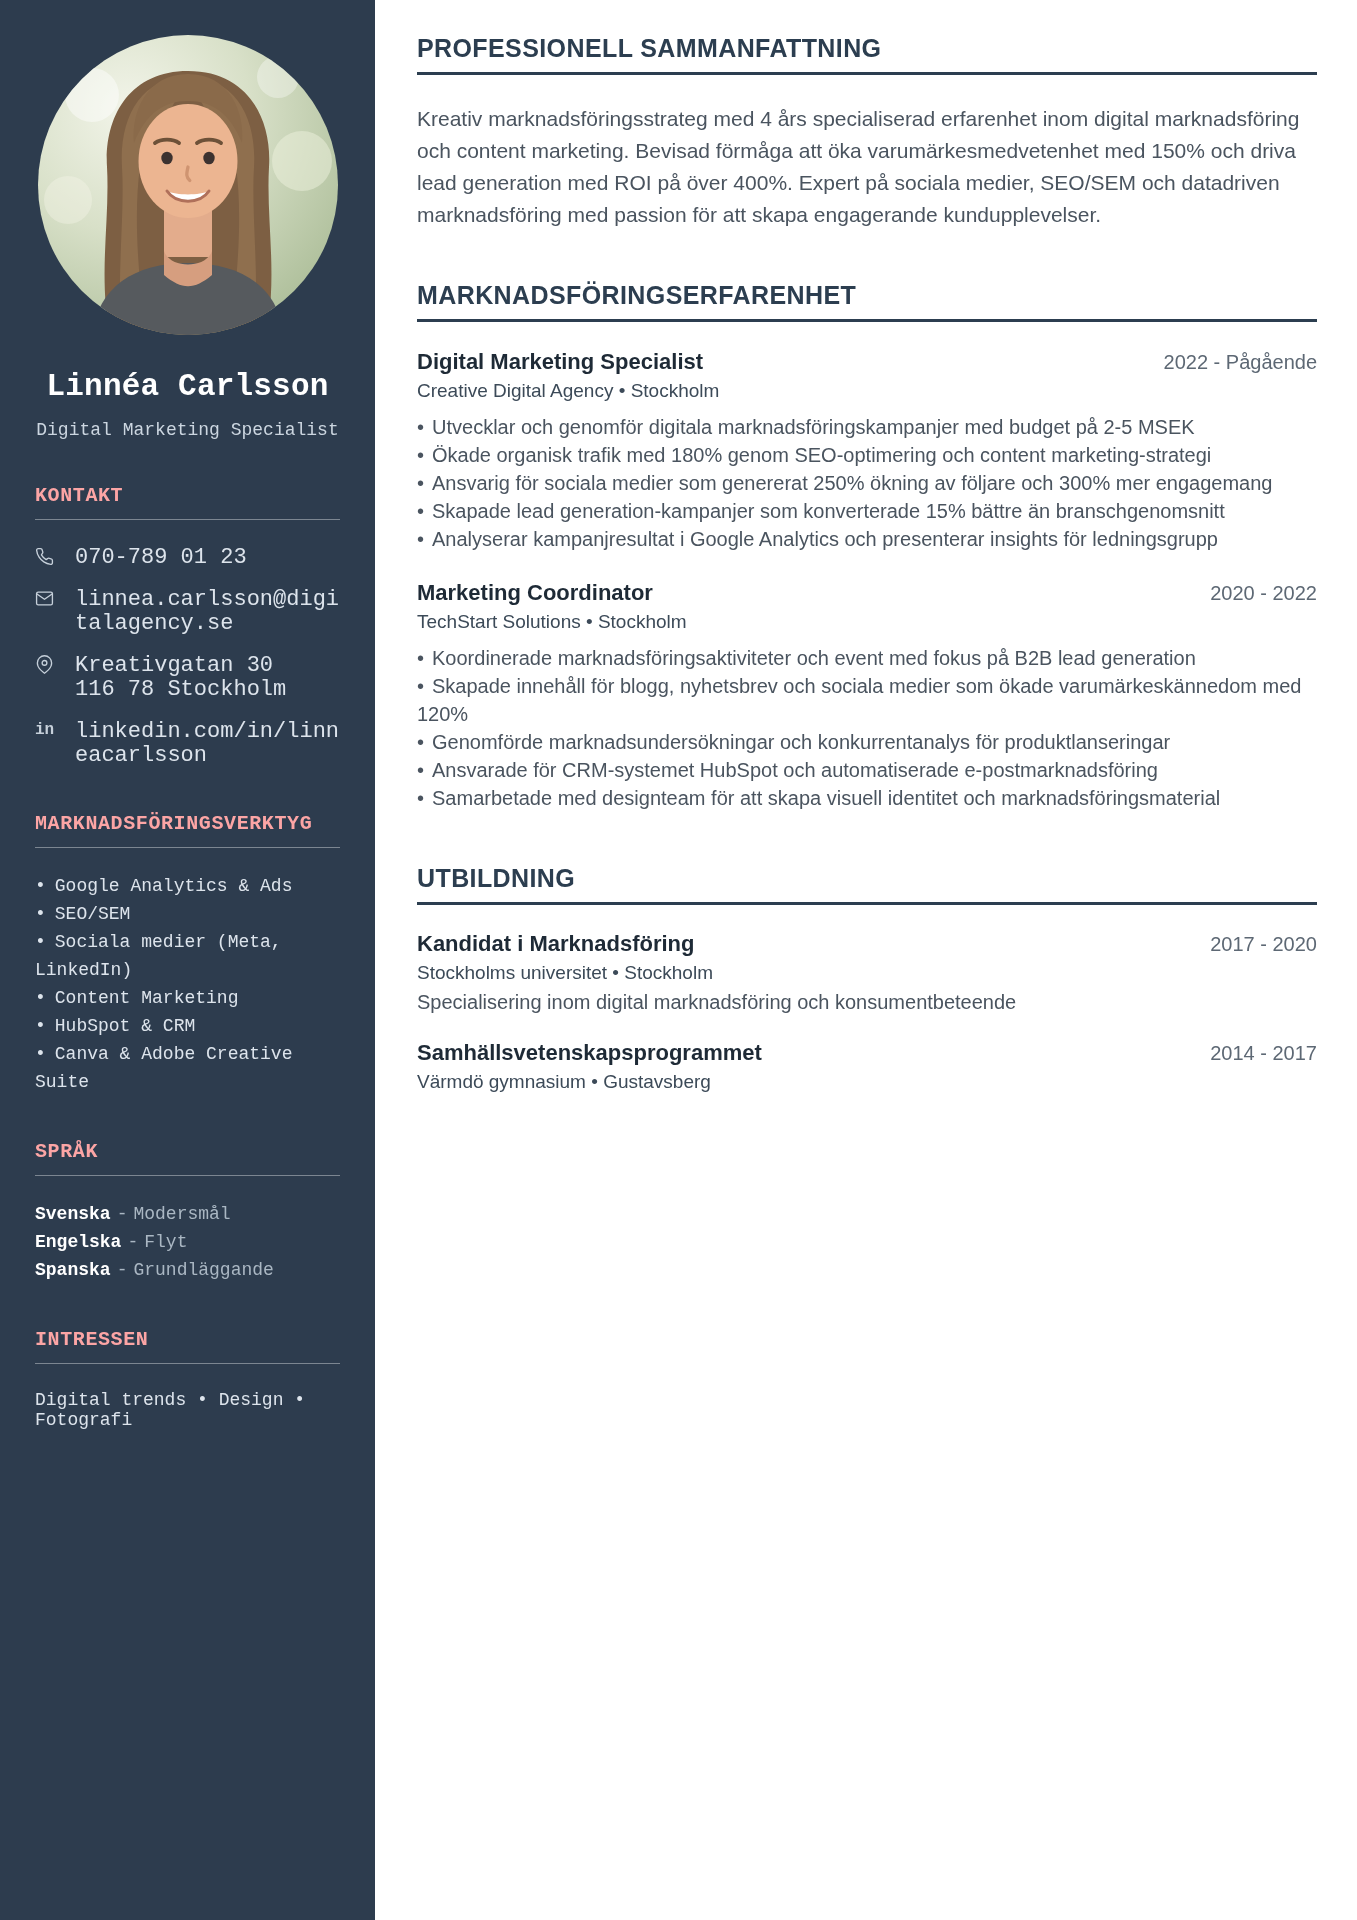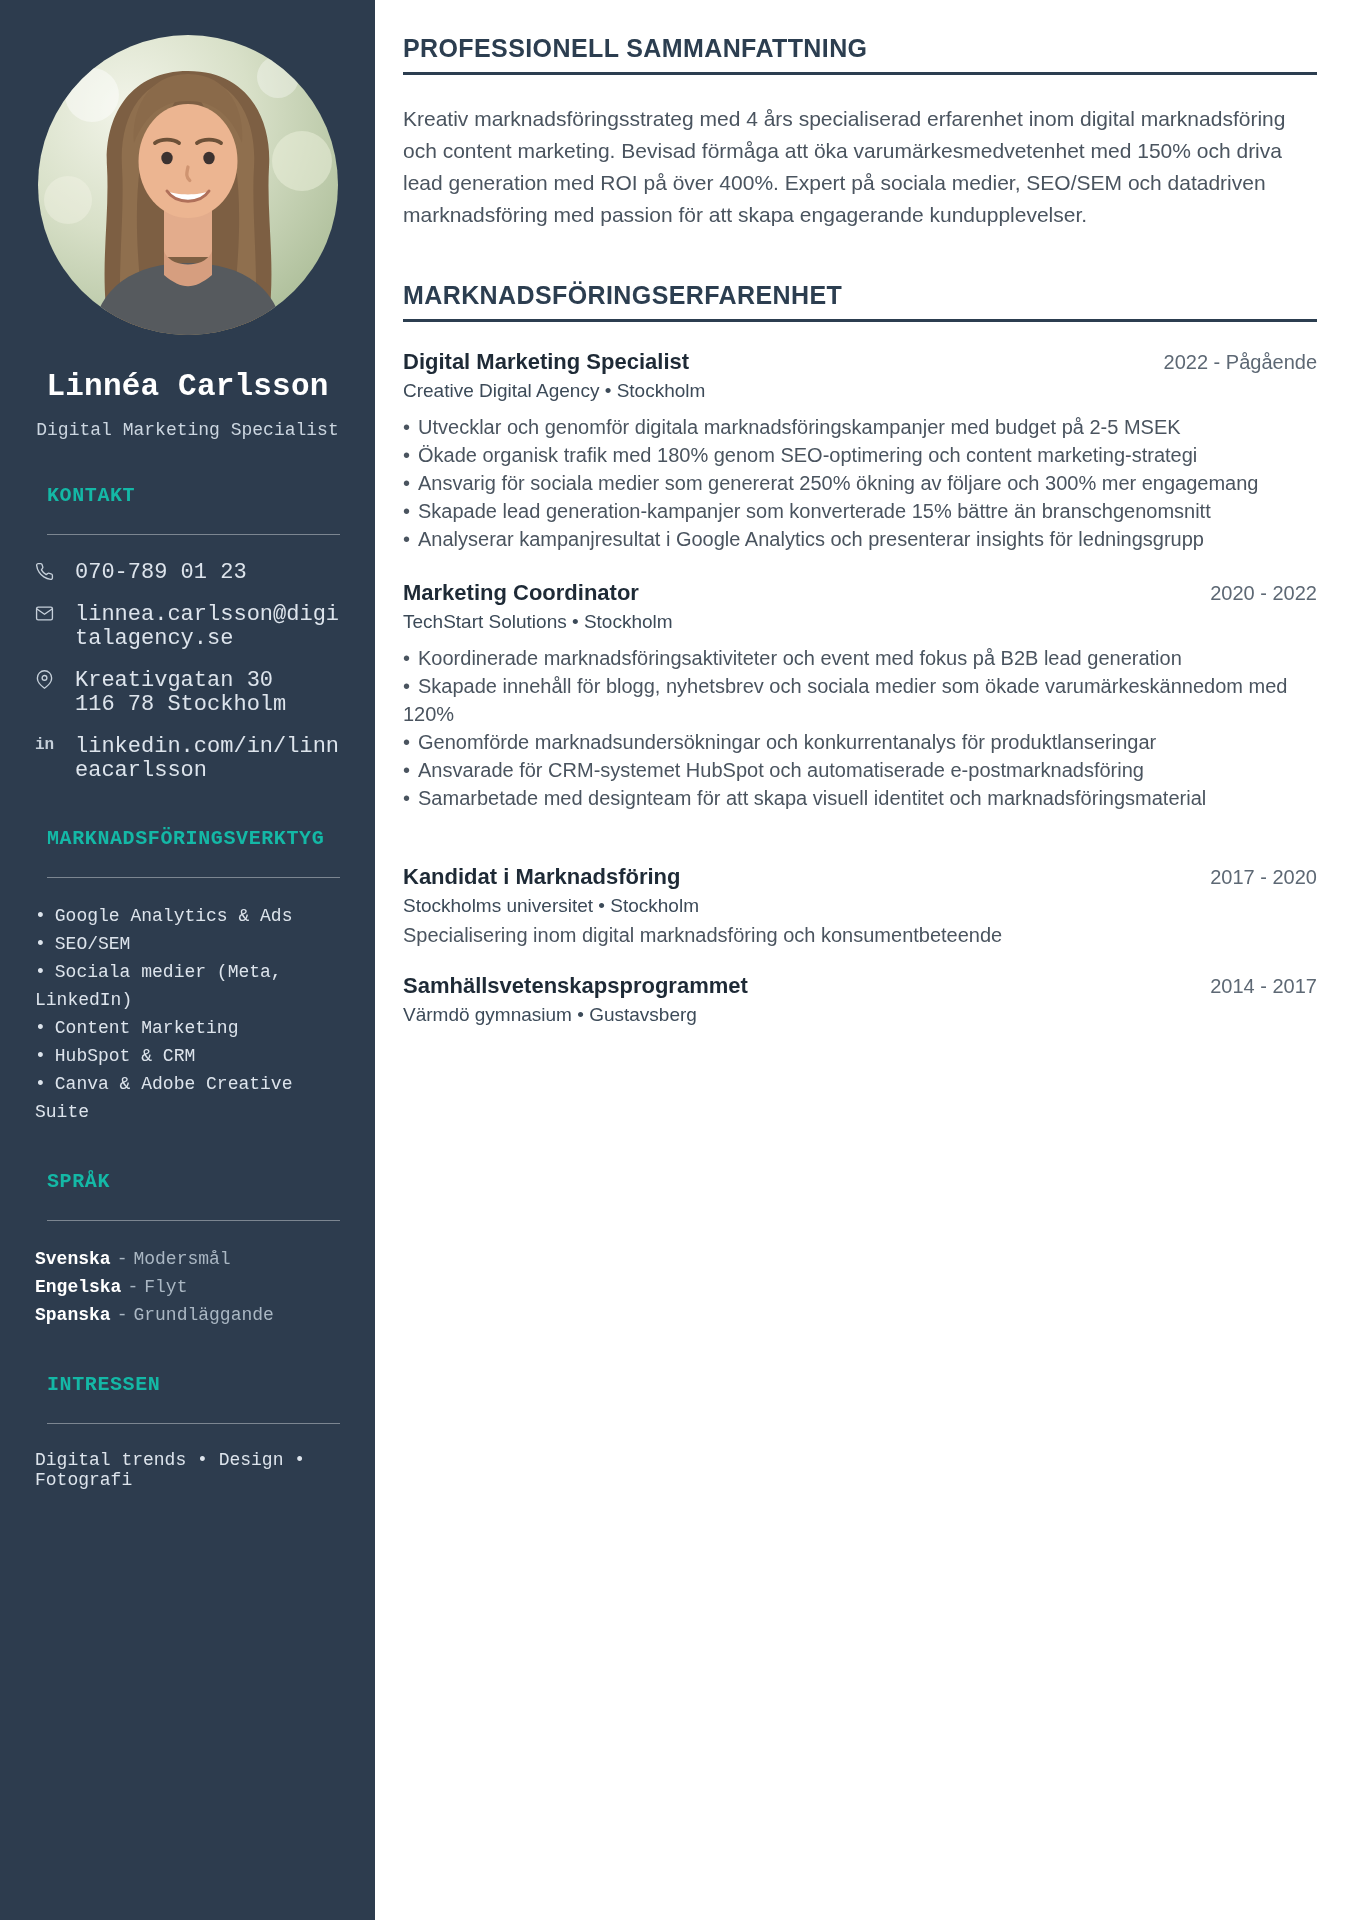--- a/index.html
+++ b/index.html
@@ -32,43 +32,42 @@
   .photo-wrap svg{display:block;width:100%;height:100%;}
   .person-name{
     margin-top:34px;text-align:center;color:#ffffff;
     font-size:31px;font-weight:bold;letter-spacing:.2px;
   }
   .person-title{
     margin-top:16px;text-align:center;color:#ccd6e0;font-size:18px;
   }
   .side-section{margin-top:44px;}
   .side-heading{
-    color:#14b8a6;font-size:20px;font-weight:bold;letter-spacing:.6px;
-    text-transform:uppercase;padding-bottom:27px;
+    color:#fca5a5;font-size:20px;font-weight:bold;letter-spacing:.6px;
+    text-transform:uppercase;padding-bottom:12px;
     border-bottom:1.5px solid rgba(255,255,255,.38);
-    margin-left:12px;
   }
   .contact-list{margin-top:26px;}
   .contact-item{display:flex;align-items:flex-start;margin-bottom:18px;}
   .contact-item .cicon{width:22px;min-width:22px;margin-right:18px;margin-top:1px;color:var(--icon-gray,#c6d0da);}
   .contact-item .cicon svg{display:block;width:19px;height:19px;stroke:var(--icon-gray,#c6d0da);fill:none;stroke-width:1.7;stroke-linecap:round;stroke-linejoin:round;}
   .contact-item .ctext{font-size:22px;line-height:24px;color:var(--sidebar-text,#dde4ec);word-break:break-word;}
   .in-glyph{font-size:16px;font-weight:bold;color:var(--icon-gray,#c6d0da);line-height:19px;}
   .tool-list{margin-top:24px;}
   .tool-item{font-size:18px;line-height:28px;color:var(--sidebar-text,#dde4ec);}
   .tool-item .dot{margin-right:9px;}
   .lang-list{margin-top:24px;}
   .lang-row{font-size:18px;line-height:28px;}
   .lang-name{font-weight:bold;color:#ffffff;}
   .lang-sep{margin:0 6px;color:var(--sidebar-muted,#aab7c3);}
   .lang-level{color:var(--sidebar-muted,#aab7c3);text-align:center;}
   .interests-line{margin-top:26px;font-size:18px;color:var(--sidebar-text,#dde4ec);}
 
   
-  .main{flex:1;padding:34px 40px 0 28px;}
+  .main{flex:1;padding:34px 40px 0 42px;}
   .main-section h2{
     color:var(--heading-navy,#2c3e50);
     font-size:25px;font-weight:bold;letter-spacing:.4px;text-transform:uppercase;
     padding-bottom:9px;border-bottom:3.5px solid var(--heading-navy,#2c3e50);
   }
   .summary-text{
     margin-top:28px;font-size:21px;line-height:32px;color:var(--body-text,#4a545f);
   }
   .section-experience{margin-top:50px;}
   .job{margin-top:27px;}
@@ -235,20 +234,21 @@
           <div class="bullet"><span class="dot">•</span><span>Koordinerade marknadsföringsaktiviteter och event med fokus på B2B lead generation</span></div>
           <div class="bullet"><span class="dot">•</span><span>Skapade innehåll för blogg, nyhetsbrev och sociala medier som ökade varumärkeskännedom med 120%</span></div>
           <div class="bullet"><span class="dot">•</span><span>Genomförde marknadsundersökningar och konkurrentanalys för produktlanseringar</span></div>
           <div class="bullet"><span class="dot">•</span><span>Ansvarade för CRM-systemet HubSpot och automatiserade e-postmarknadsföring</span></div>
           <div class="bullet"><span class="dot">•</span><span>Samarbetade med designteam för att skapa visuell identitet och marknadsföringsmaterial</span></div>
         </div>
       </div>
     </section>
 
     <section class="main-section section-education">
+      <h2>UTBILDNING</h2>
 
       <div class="edu">
         <div class="job-head">
           <span class="job-title">Kandidat i Marknadsföring</span>
           <span class="job-period">2017 - 2020</span>
         </div>
         <div class="job-company">Stockholms universitet • Stockholm</div>
         <div class="edu-note">Specialisering inom digital marknadsföring och konsumentbeteende</div>
       </div>
 

